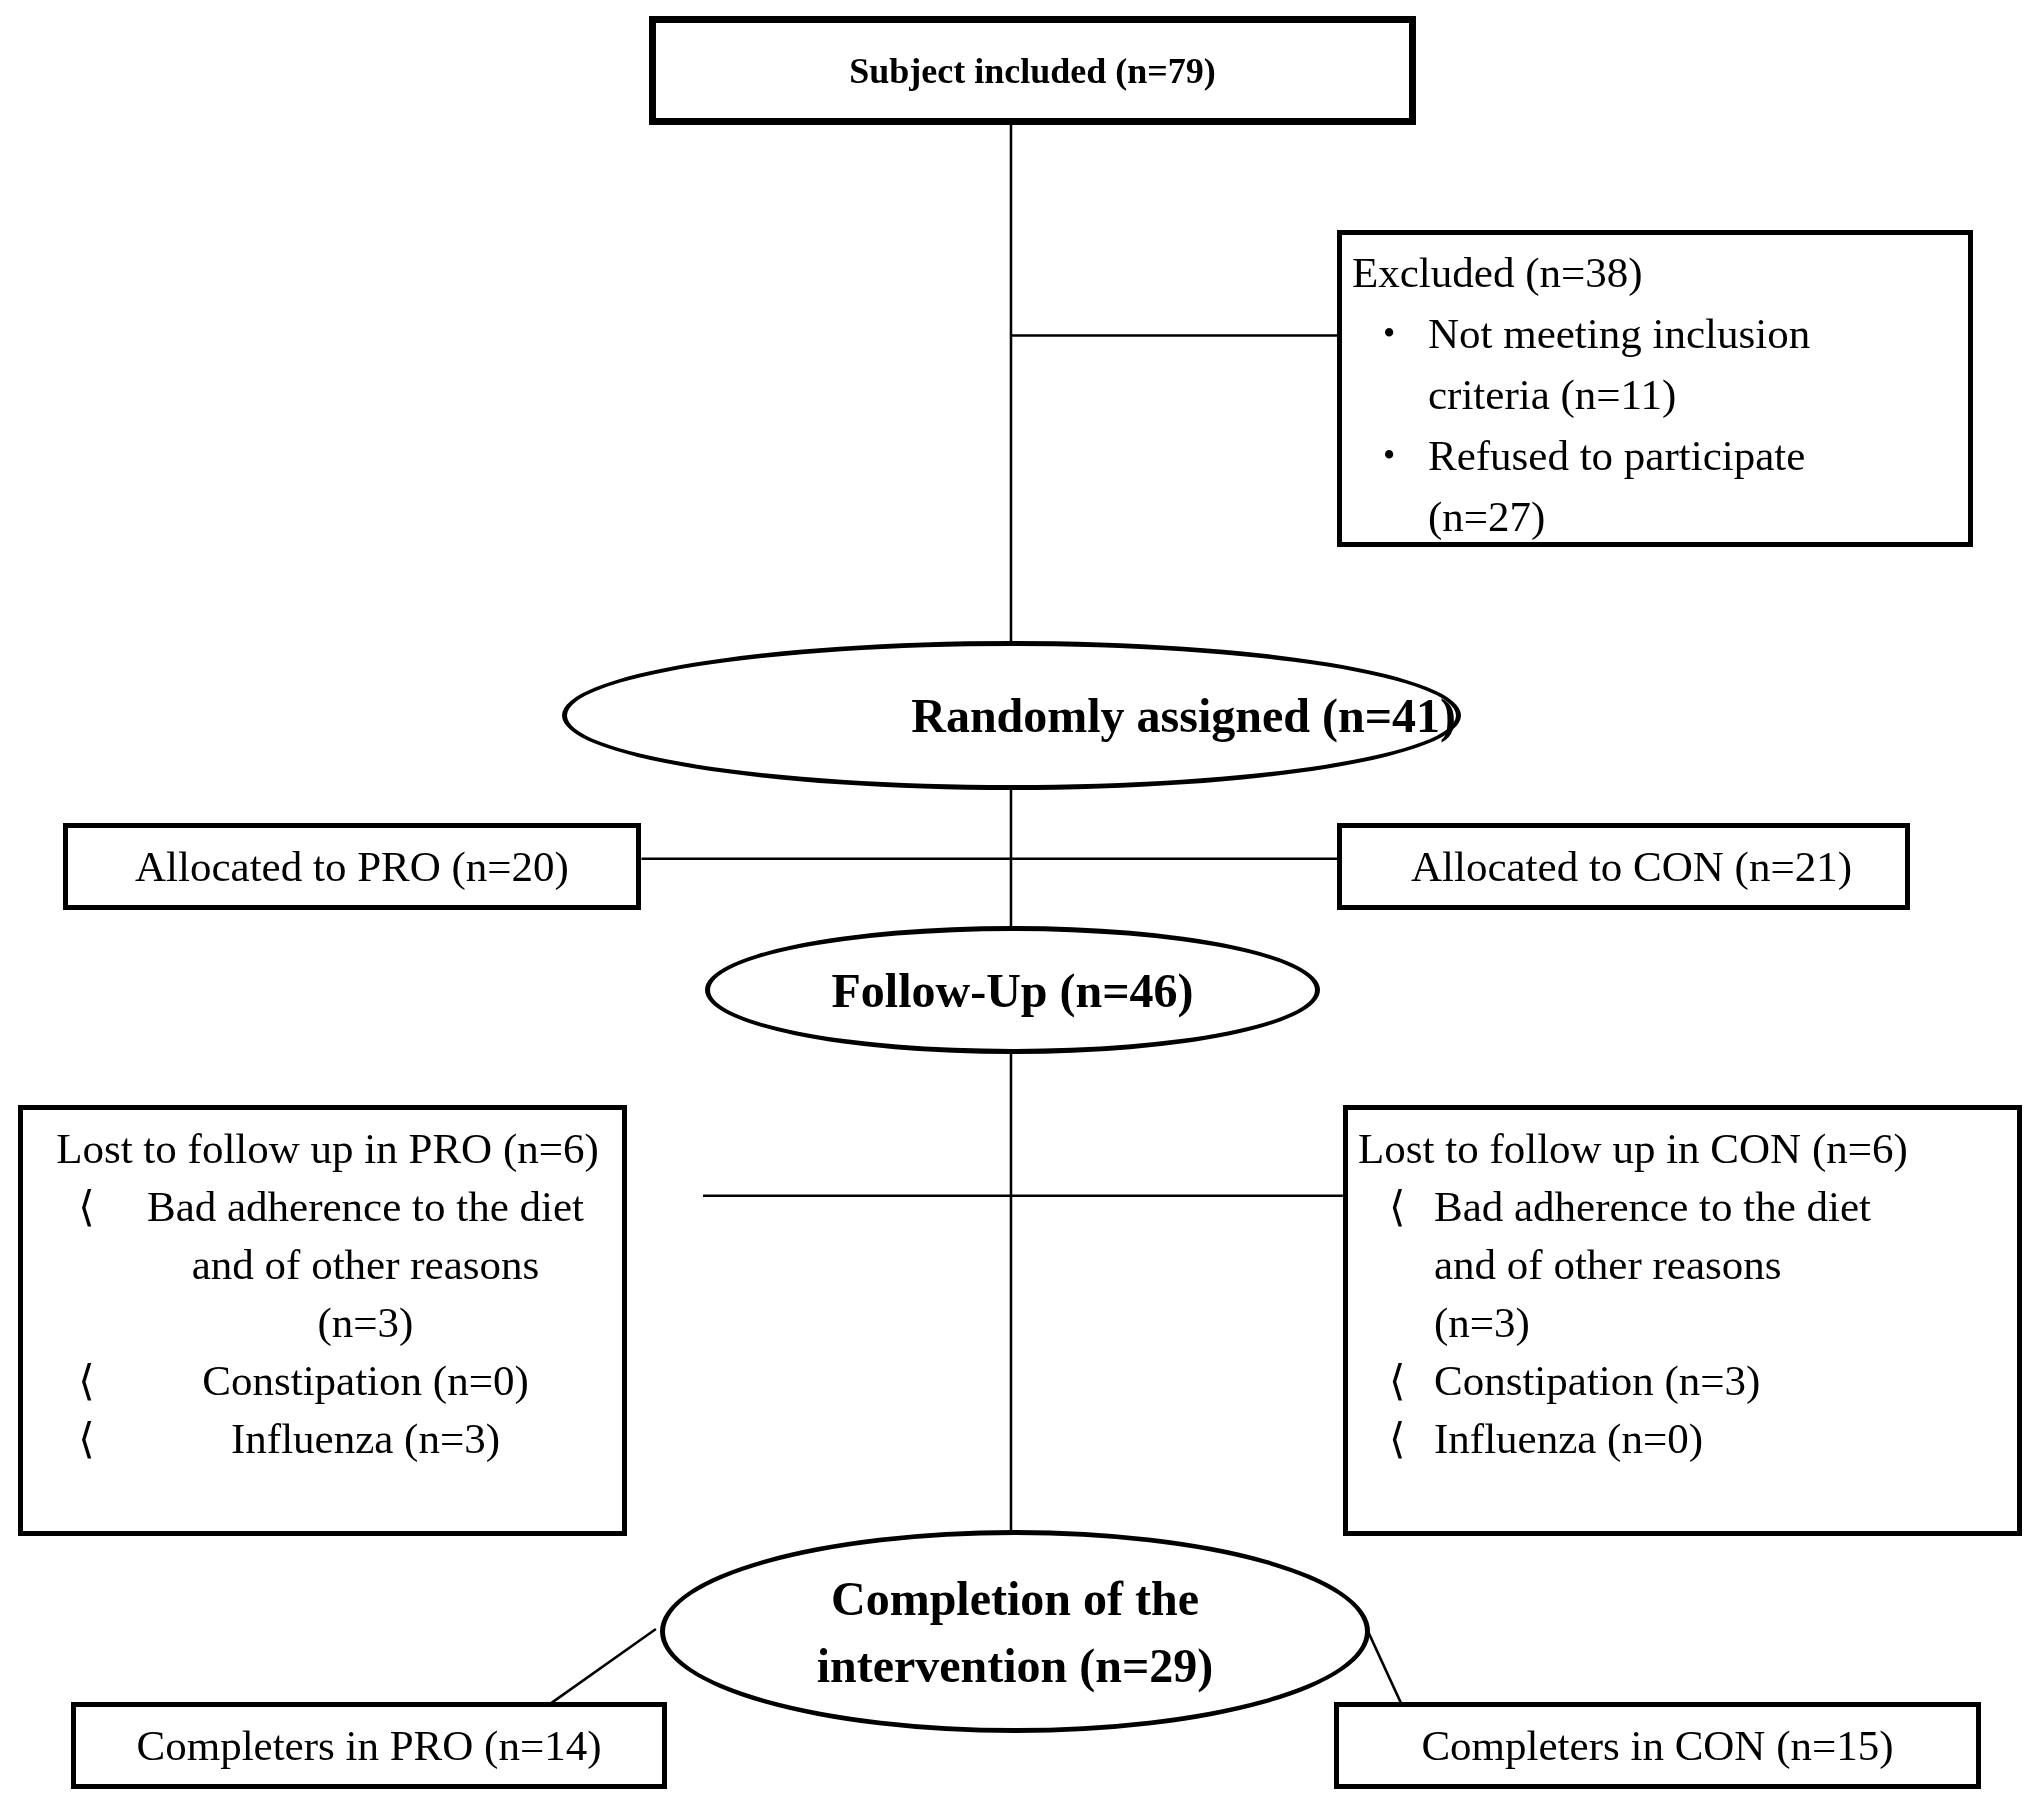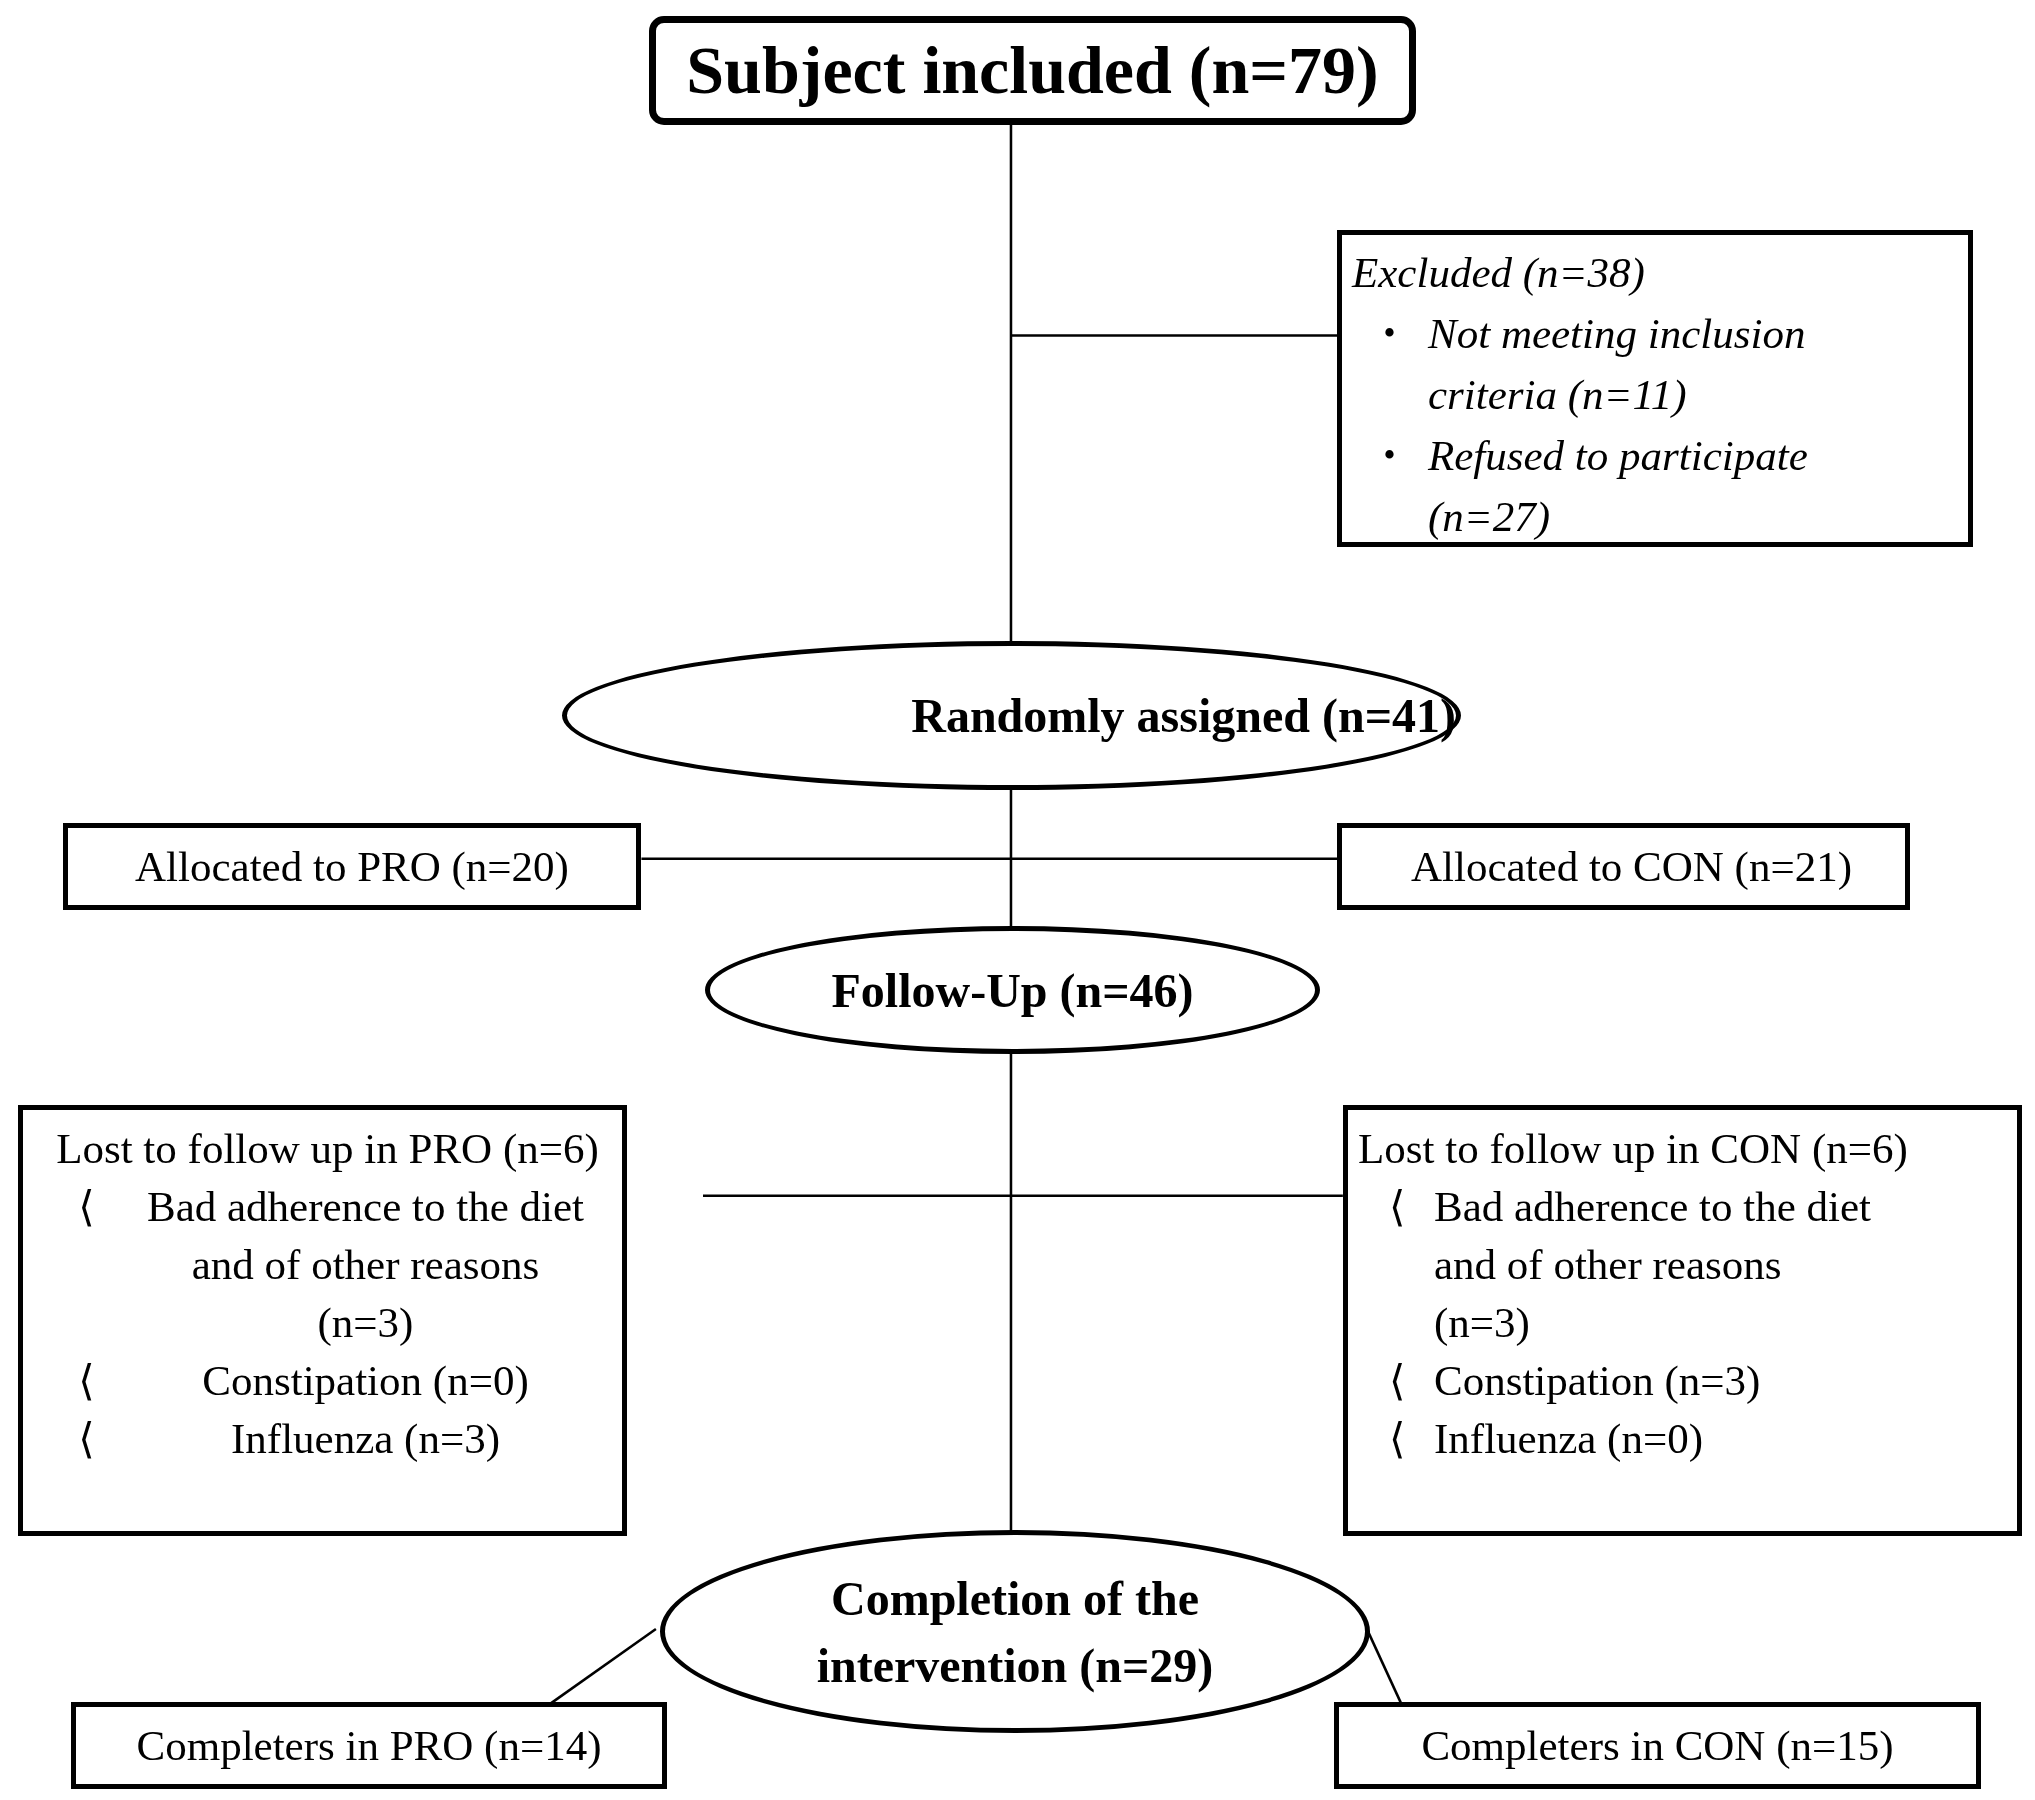--- a/index.html
+++ b/index.html
@@ -38,37 +38,36 @@
     display: flex;
     align-items: center;
     justify-content: center;
     text-align: center;
   }
   .ellipse {
     border-radius: 50%;
     border-width: 5.8px;
   }
   .bold { font-weight: bold; }
-  .t72 { font-size: 68px; border-radius: 15px; }
+  .t72 { font-size: 36px; }
   .t66 { font-size: 48px; }
   .t60 { font-size: 43px; }
   .completion-text {
     line-height: 67px;
   }
   .panel {
     font-size: 43px;
     line-height: 58px;
   }
   .panel .panel-title {
     padding-left: 10px;
   }
   .panel-excluded {
     padding-top: 7.2px;
     line-height: 61px;
-    font-style: italic;
   }
   .panel-lost {
     padding-top: 10px;
   }
   .panel-item {
     display: flex;
     align-items: flex-start;
   }
   .panel-item .bullet {
     flex: none;

